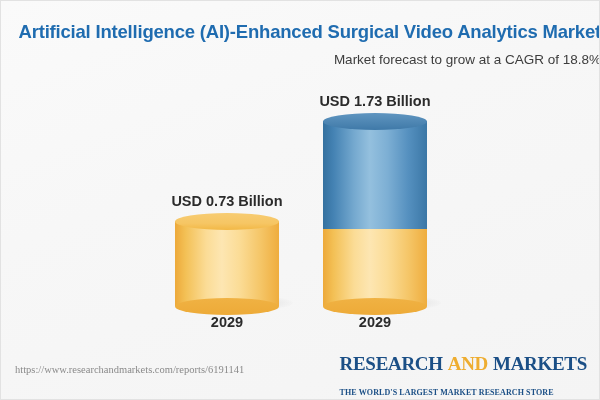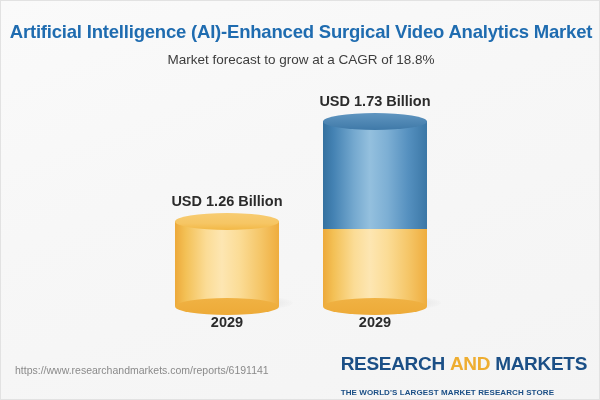--- a/index.html
+++ b/index.html
@@ -20,21 +20,21 @@
     border: 1px solid #e2e2e2;
     overflow: hidden;
   }
 
   
   .header {
     position: absolute;
     top: 0; left: 0;
     width: 600px;
     padding-top: 20px;
-    text-align: center;
+    text-align: right;
   }
   .chart-title {
     font-size: 18.5px;
     font-weight: bold;
     color: #1f6cb0;
     letter-spacing: -0.2px;
     line-height: 1.15;
     white-space: nowrap;
   }
   .chart-subtitle {
@@ -144,20 +144,21 @@
     background: linear-gradient(to bottom, #5f95c0 0%, #4e86b3 55%, #3f79a8 100%);
   }
 
   
   .footer {
     position: absolute;
     left: 0;
     bottom: 0;
     width: 600px;
     height: 55px;
+    font-family: Liberation Serif, serif;
   }
   .footer-url {
     position: absolute;
     left: 14px;
     top: 20px;
     font-size: 10.5px;
     color: #8a8a8a;
   }
   .logo {
     position: absolute;
@@ -188,21 +189,21 @@
 <div class="card">
 
   <div class="header">
     <div class="chart-title">Artificial Intelligence (AI)-Enhanced Surgical Video Analytics Market</div>
     <div class="chart-subtitle">Market forecast to grow at a CAGR of 18.8%</div>
   </div>
 
   <div class="plot">
 
     <div class="bar-group" id="group-2025">
-      <div class="value-label" style="top:192px;">USD 1.26 Billion</div>
+      <div class="value-label" style="top:192px;">USD 0.73 Billion</div>
 
       <div class="cyl" style="top:220px; height:85px;">
         <div class="shadow"></div>
         <div class="seg yellow" style="top:0; height:85px;">
           <div class="body"></div>
           <div class="cap cap-bottom"></div>
           <div class="cap cap-top"></div>
         </div>
       </div>
 

